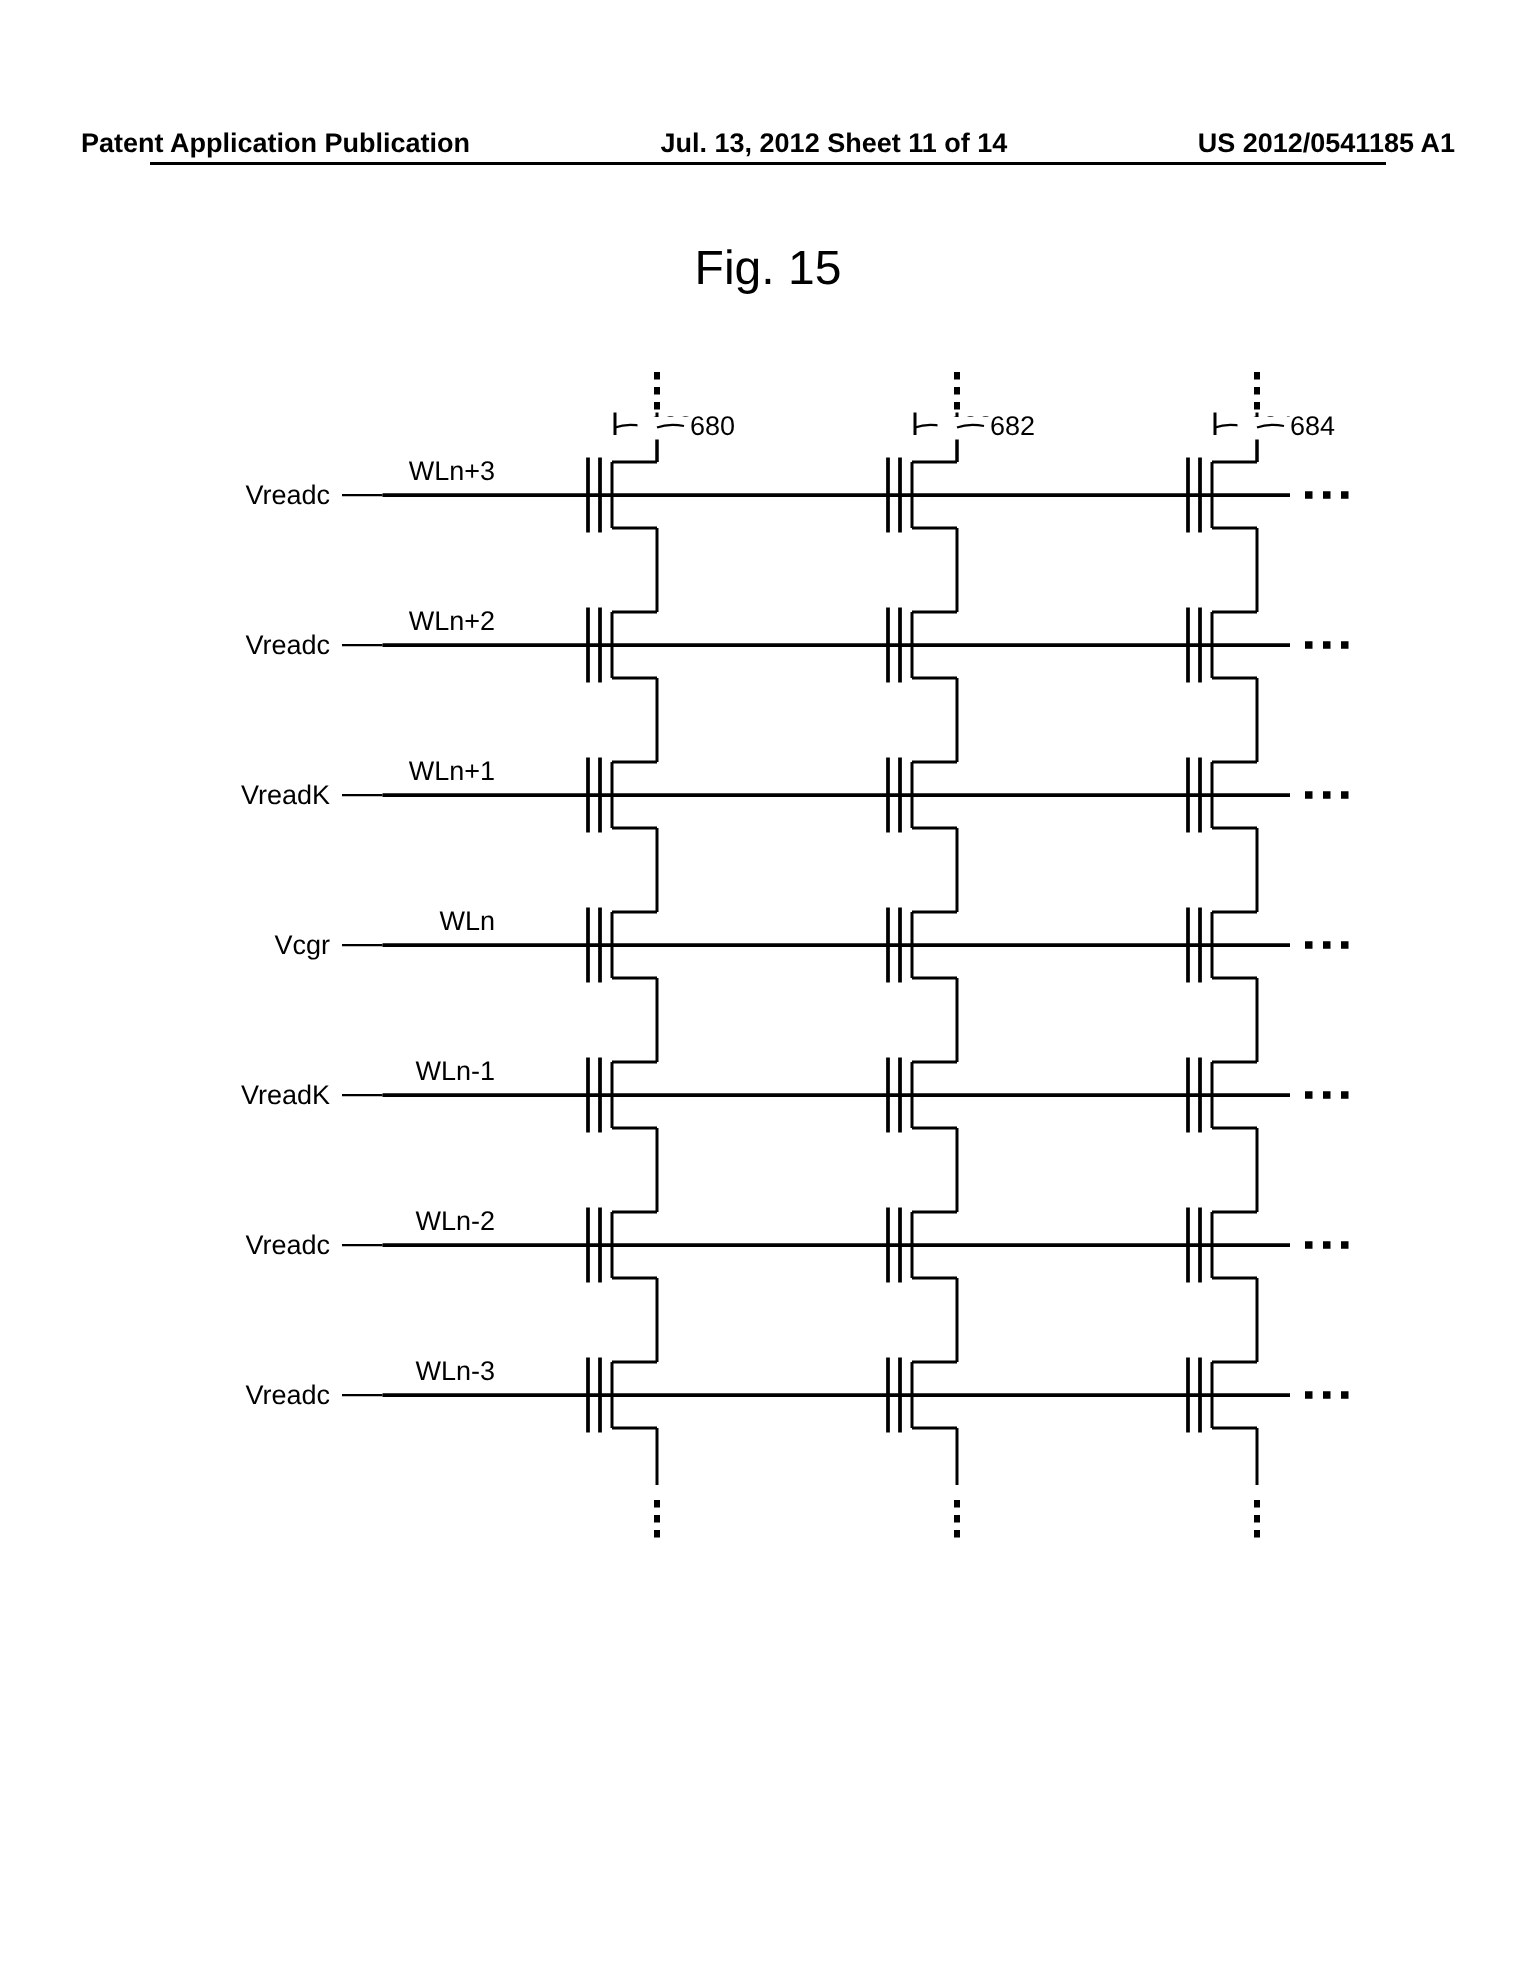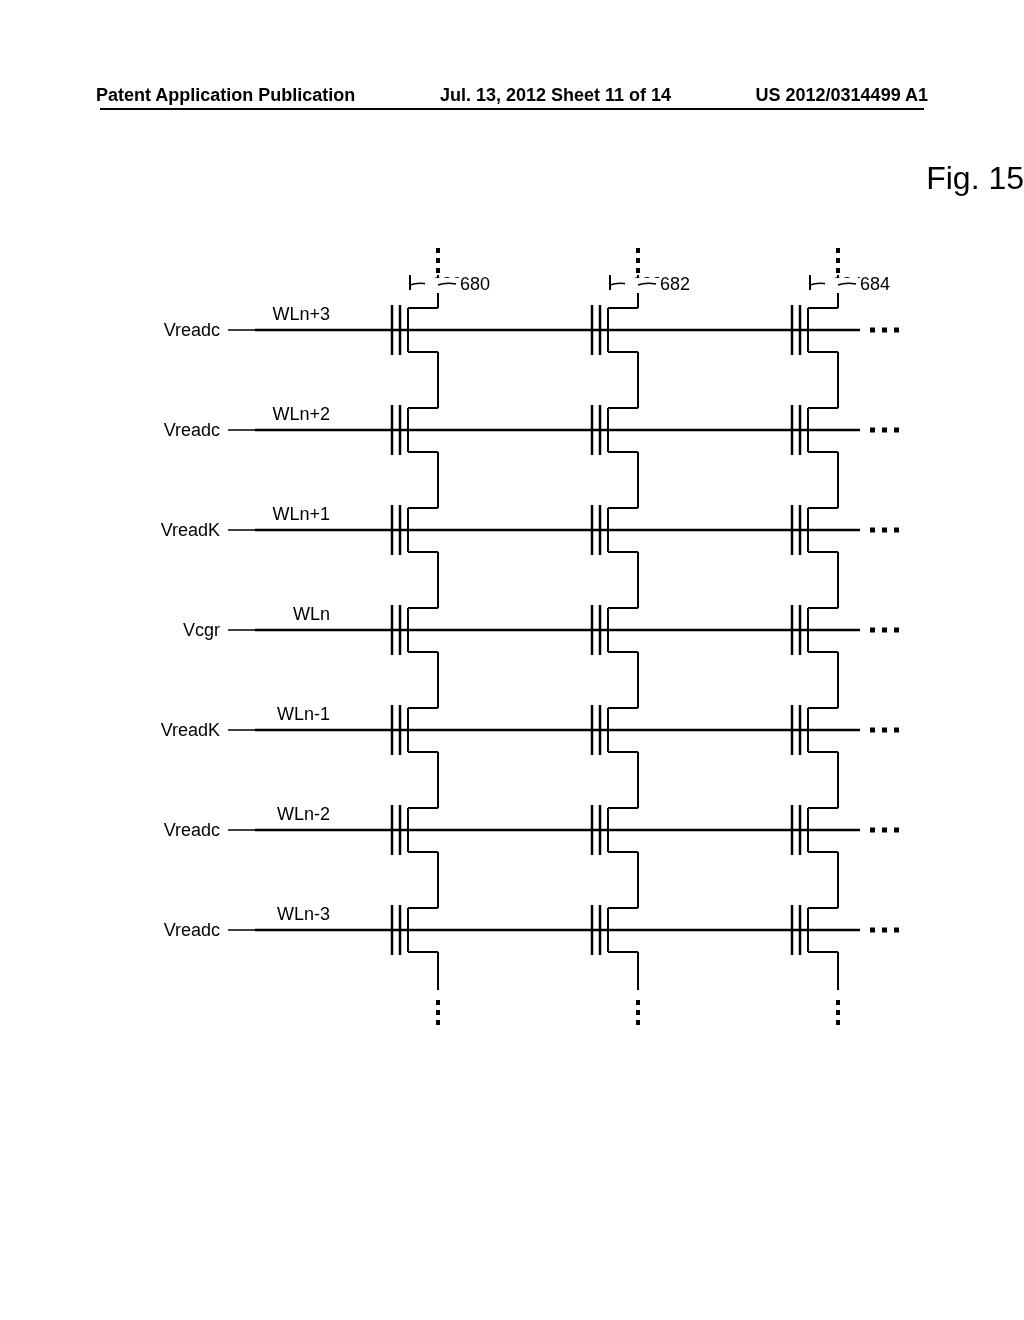--- a/index.html
+++ b/index.html
@@ -14,37 +14,37 @@
       font-family: Arial, sans-serif;
       position: relative;
     }
     .header {
       position: absolute;
       top: 85px;
       left: 0;
       width: 100%;
       display: flex;
       justify-content: space-between;
-      padding: 0 96px;
+      padding: 0 54px;
       font-size: 18px;
       font-weight: bold;
     }
     .header-border {
       position: absolute;
       top: 108px;
       left: 100px;
       right: 100px;
       height: 2px;
       background: black;
     }
     .figure-title {
       position: absolute;
       top: 160px;
       width: 100%;
-      text-align: right;
+      text-align: center;
       font-size: 32px;
       font-weight: normal;
     }
     .diagram-container {
       position: absolute;
       top: 240px;
       left: 100px;
       width: 800px;
       height: 850px;
     }
@@ -52,21 +52,21 @@
       width: 100%;
       height: 100%;
     }
   </style>
 </head>
 <body>
 
 <div class="header">
   <span>Patent Application Publication</span>
   <span>Jul. 13, 2012  Sheet 11 of 14</span>
-  <span>US 2012/0314499 A1</span>
+  <span>US 2012/0541185 A1</span>
 </div>
 <div class="header-border"></div>
 
 <div class="figure-title">Fig. 15</div>
 
 <div class="diagram-container">
   <svg viewBox="0 0 800 850">
     <g id="circuit-content">
         <rect x="308" y="8" width="4" height="5" fill="black"></rect>
         <rect x="308" y="18" width="4" height="5" fill="black"></rect>

